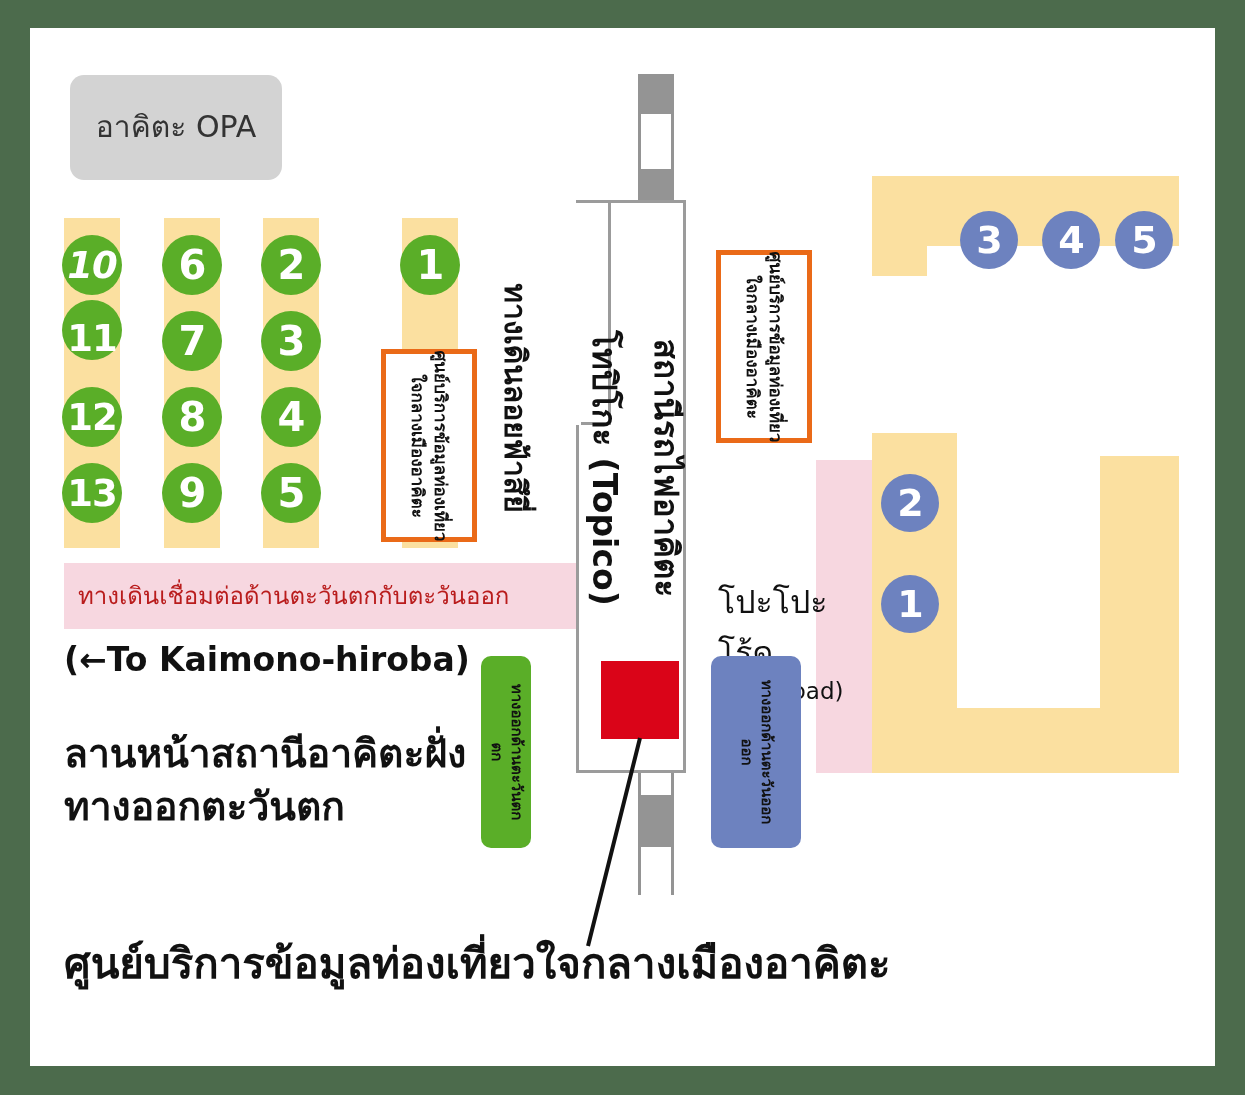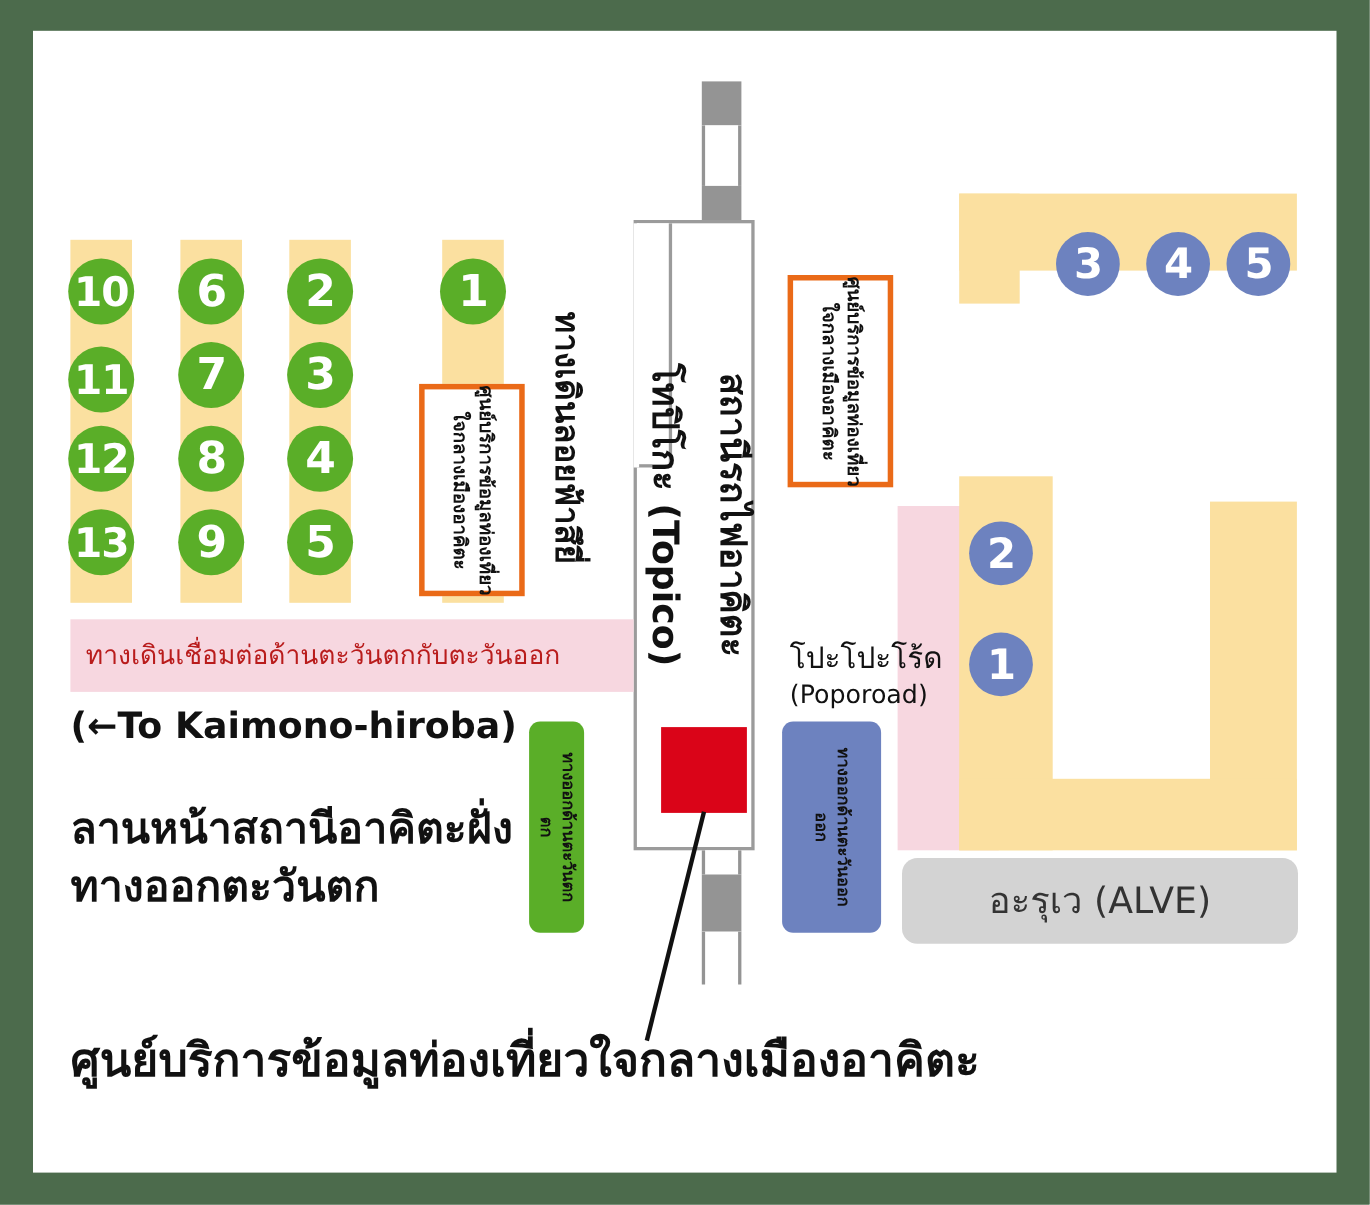--- a/index.html
+++ b/index.html
@@ -88,39 +88,42 @@
   }
 
   .plain { color: #111111; font-weight: 700; }
   .plainlight { color: #111111; font-weight: 400; }
 </style>
 </head>
 <body>
 
 <div id="map-frame">
 
+  <div class="pill abs" style="left:40px; top:47px; width:212px; height:105px; font-size:30px;">
+    <span>อาคิตะ OPA</span>
+  </div>
 
 
   <div class="track abs" style="left:608px; top:46px; width:36px; height:40px;"></div>
   <div class="abs" style="left:608px; top:86px; width:36px; height:55px; background:#ffffff; border-left:3px solid #949494; border-right:3px solid #949494;"></div>
   <div class="track abs" style="left:608px; top:141px; width:36px; height:44px;"></div>
 
   <div class="hall abs" style="left:546px; top:172px; width:110px; height:573px;"></div>
   <div class="abs" style="left:549px; top:175px; width:32px; height:222px; background:#ffffff; border-right:3px solid #9b9b9b; border-bottom:3px solid #9b9b9b;"></div>
   <div class="abs" style="left:546px; top:175px; width:5px; height:222px; background:#ffffff;"></div>
 
   <div class="yellow abs" style="left:34px; top:190px; width:56px; height:330px;"></div>
   <div class="yellow abs" style="left:134px; top:190px; width:56px; height:330px;"></div>
   <div class="yellow abs" style="left:233px; top:190px; width:56px; height:330px;"></div>
   <div class="yellow abs" style="left:372px; top:190px; width:56px; height:330px;"></div>
 
-  <div class="circ circ-green abs" style="left:32px; top:207px; width:60px; height:60px; font-size:37px;">
+  <div class="circ circ-green abs" style="left:32px; top:207px; width:60px; height:60px; font-size:37px;font-style:italic;">
     <span>10</span>
   </div>
-  <div class="circ circ-green abs" style="left:32px; top:287px; width:60px; height:60px; font-size:37px;">
+  <div class="circ circ-green abs" style="left:32px; top:272px; width:60px; height:60px; font-size:37px;align-items:flex-end;">
     <span>11</span>
   </div>
   <div class="circ circ-green abs" style="left:32px; top:359px; width:60px; height:60px; font-size:37px;">
     <span>12</span>
   </div>
   <div class="circ circ-green abs" style="left:32px; top:435px; width:60px; height:60px; font-size:37px;">
     <span>13</span>
   </div>
 
   <div class="circ circ-green abs" style="left:132px; top:207px; width:60px; height:60px; font-size:40px;">
@@ -186,21 +189,21 @@
     <span>ลานหน้าสถานีอาคิตะฝั่งทางออกตะวันตก</span>
   </div>
 
   <div class="abs plain" style="left:34px; top:612px; width:470px; font-size:33px;">
     <span>(←To Kaimono-hiroba)</span>
   </div>
 
   <div class="pink abs" style="left:786px; top:432px; width:92px; height:313px;"></div>
 
   <div class="abs" style="left:688px; top:548px; width:140px;">
-    <div class="plainlight" style="font-size:27px;">โปะโปะโร้ด</div>
+    <div class="plainlight" style="font-size:32px;">โปะโปะโร้ด</div>
     <div class="plainlight" style="font-size:23px;">(Poporoad)</div>
   </div>
 
   <div class="yellow abs" style="left:842px; top:148px; width:307px; height:70px;"></div>
   <div class="yellow abs" style="left:842px; top:148px; width:55px; height:100px;"></div>
   <div class="yellow abs" style="left:842px; top:405px; width:85px; height:340px;"></div>
   <div class="yellow abs" style="left:1070px; top:428px; width:79px; height:317px;"></div>
   <div class="yellow abs" style="left:842px; top:680px; width:307px; height:65px;"></div>
 
   <div class="circ circ-blue abs" style="left:930px; top:183px; width:58px; height:58px; font-size:38px;">
@@ -236,21 +239,18 @@
     <div class="vert-text" style="font-size:15px; font-weight:700; color:#111;">
       <div>ทางออกด้านตะวันออก</div>
       <div>ออก</div>
     </div>
   </div>
 
   <div class="abs" style="left:608px; top:745px; width:36px; height:22px; background:#ffffff; border-left:3px solid #949494; border-right:3px solid #949494;"></div>
   <div class="track abs" style="left:608px; top:767px; width:36px; height:52px;"></div>
   <div class="abs" style="left:608px; top:819px; width:36px; height:48px; background:#ffffff; border-left:3px solid #949494; border-right:3px solid #949494;"></div>
 
-  <div class="pill abs" style="left:790px; top:752px; width:360px; height:78px; font-size:33px;">
-    <span>อะรุเว (ALVE)</span>
-  </div>
 
   <div class="abs plain" style="left:34px; top:902px; width:1100px; font-size:42px;">
     <span>ศูนย์บริการข้อมูลท่องเที่ยวใจกลางเมืองอาคิตะ</span>
   </div>
 
 </div>
 
 </body></html>

